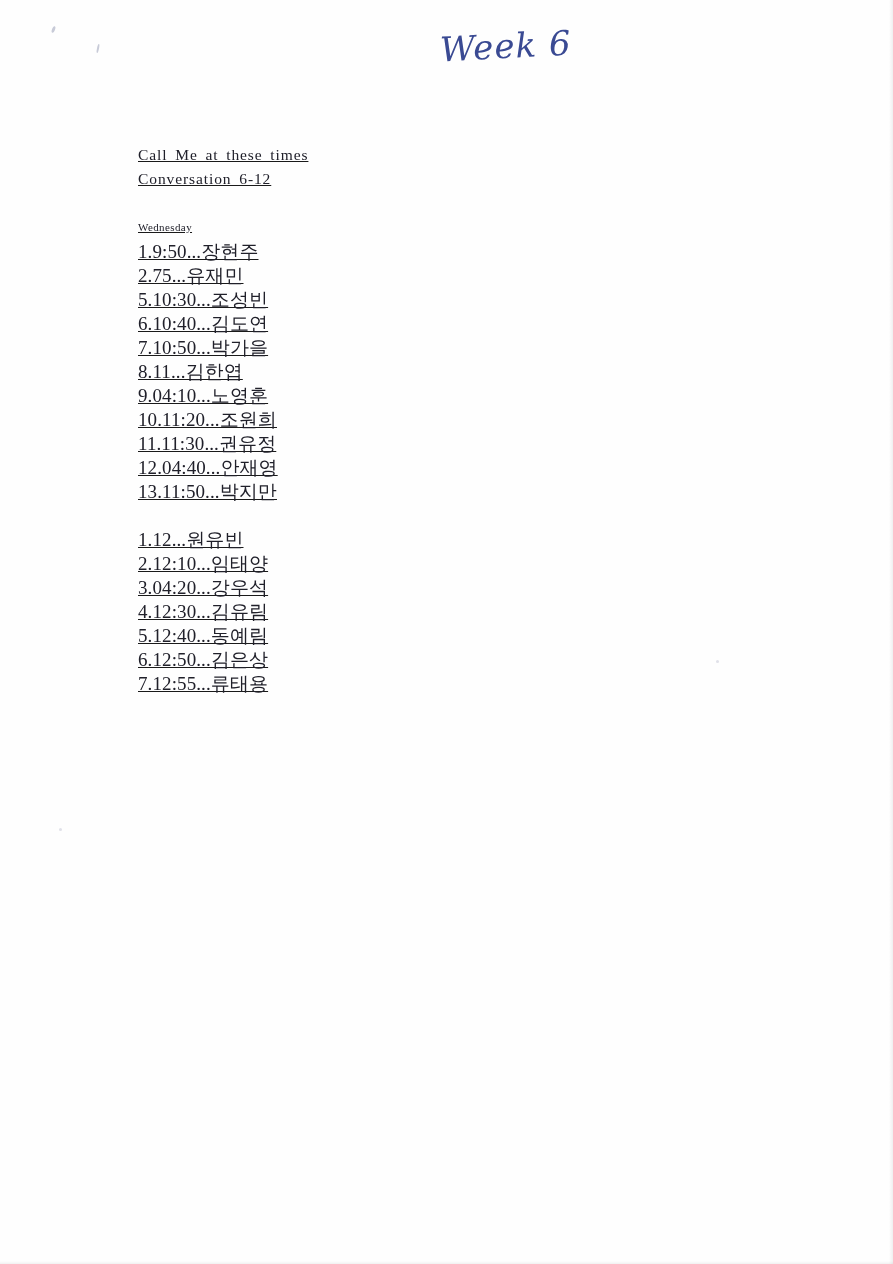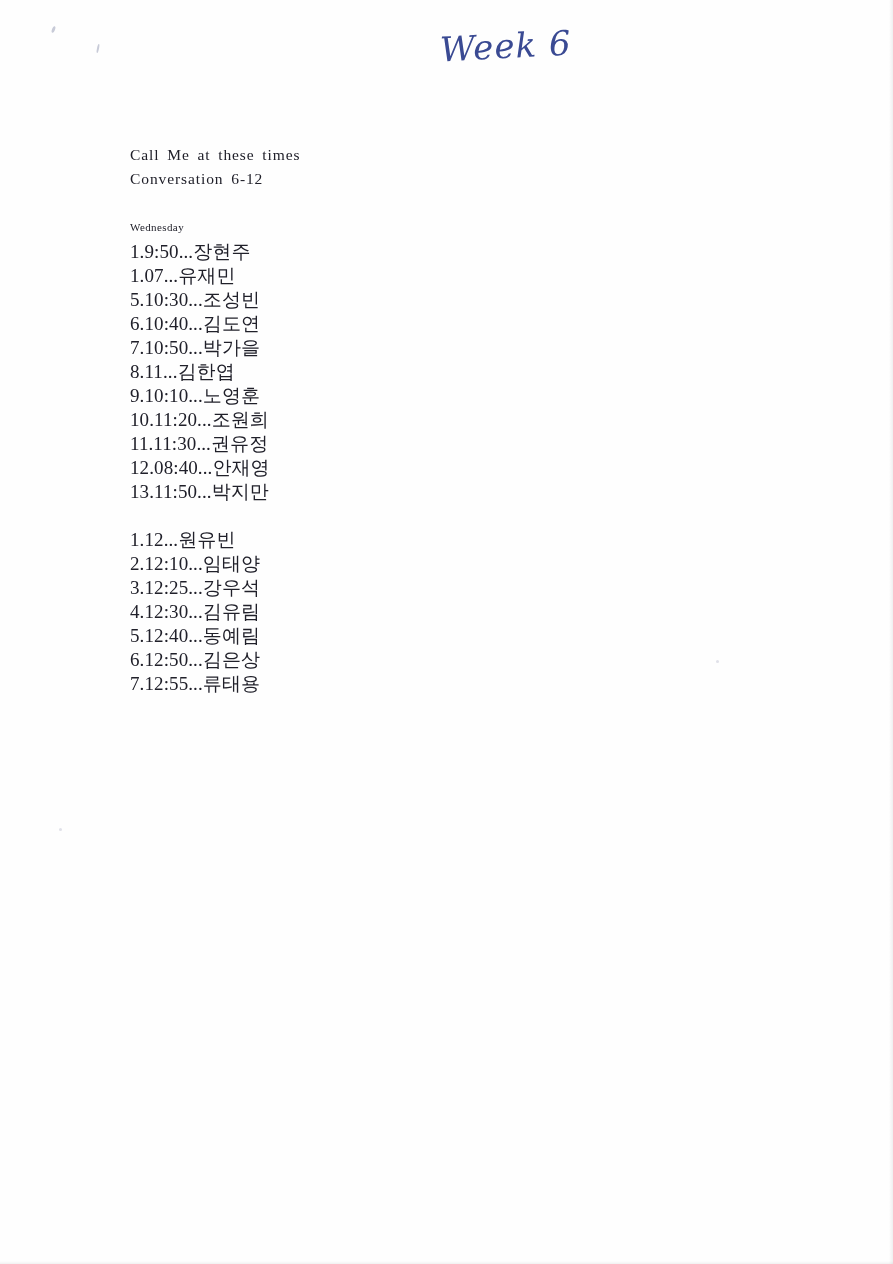--- a/index.html
+++ b/index.html
@@ -64,23 +64,24 @@
     border-radius: 50%;
     opacity: 0.55;
   }
   .speckle.s1 { left: 52px;  top: 26px;  width: 3px; height: 7px; transform: rotate(20deg); }
   .speckle.s2 { left: 97px;  top: 44px;  width: 2px; height: 9px; transform: rotate(12deg); }
   .speckle.s3 { left: 59px;  top: 828px; width: 3px; height: 3px; opacity: 0.3; }
   .speckle.s4 { left: 716px; top: 660px; width: 3px; height: 3px; opacity: 0.3; }
 
   .content {
     position: absolute;
-    left: 130px;
+    left: 138px;
     top: 143px;
     width: 600px;
+    text-decoration: underline;
   }
 
   .head-line {
     font-size: 15.5px;
     line-height: 24px;
     letter-spacing: 0.9px;
     word-spacing: 3px;
     color: #20202a;
   }
 
@@ -119,38 +120,38 @@
   <div class="content">
 
     <div class="head-line">Call Me at these times</div>
     <div class="head-line">Conversation 6-12</div>
 
     <div class="block-gap"></div>
 
     <div>
       <div class="day-heading">Wednesday</div>
       <div class="entry">1.9:50...장현주</div>
-      <div class="entry">1.07...유재민</div>
+      <div class="entry">2.75...유재민</div>
       <div class="entry">5.10:30...조성빈</div>
       <div class="entry">6.10:40...김도연</div>
       <div class="entry">7.10:50...박가을</div>
       <div class="entry">8.11...김한엽</div>
-      <div class="entry">9.10:10...노영훈</div>
+      <div class="entry">9.04:10...노영훈</div>
       <div class="entry">10.11:20...조원희</div>
       <div class="entry">11.11:30...권유정</div>
-      <div class="entry">12.08:40...안재영</div>
+      <div class="entry">12.04:40...안재영</div>
       <div class="entry">13.11:50...박지만</div>
     </div>
 
     <div class="block-gap"></div>
 
     <div>
       <div class="entry">1.12...원유빈</div>
       <div class="entry">2.12:10...임태양</div>
-      <div class="entry">3.12:25...강우석</div>
+      <div class="entry">3.04:20...강우석</div>
       <div class="entry">4.12:30...김유림</div>
       <div class="entry">5.12:40...동예림</div>
       <div class="entry">6.12:50...김은상</div>
       <div class="entry">7.12:55...류태용</div>
     </div>
 
   </div>
 
   <div class="scan-edge-right"></div>
   <div class="scan-edge-bottom"></div>

